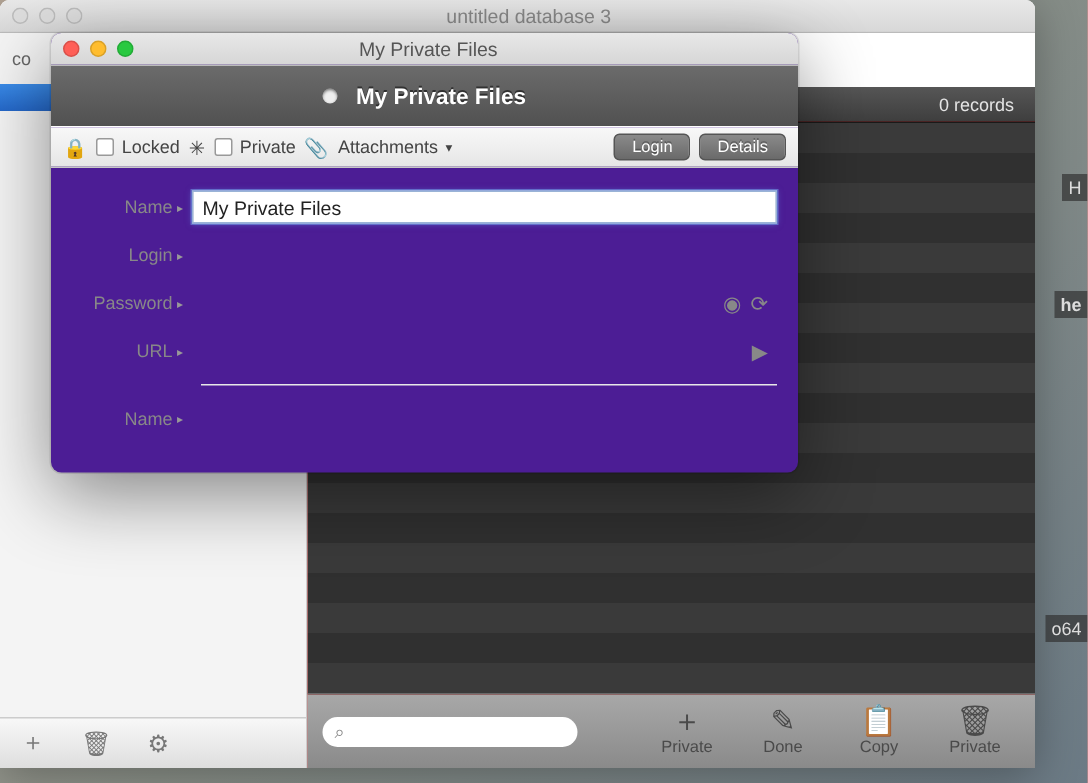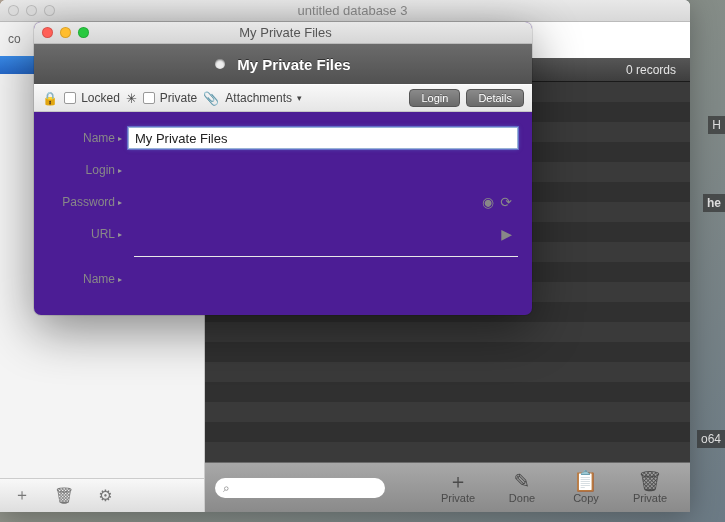--- a/index.html
+++ b/index.html
@@ -218,13 +218,13 @@
         <span>Name</span>
         <span class="caret">▸</span>
       </div>
       <div class="form-field"></div>
     </div>
   </div>
 </div>
 
 <div class="edge-label" style="top:116px;">H</div>
 <div class="edge-label" style="top:194px;font-weight:bold;">he</div>
-<div class="edge-label" style="top:430px;">o64</div>
+<div class="edge-label" style="top:410px;">o64</div>
 
 </body></html>

